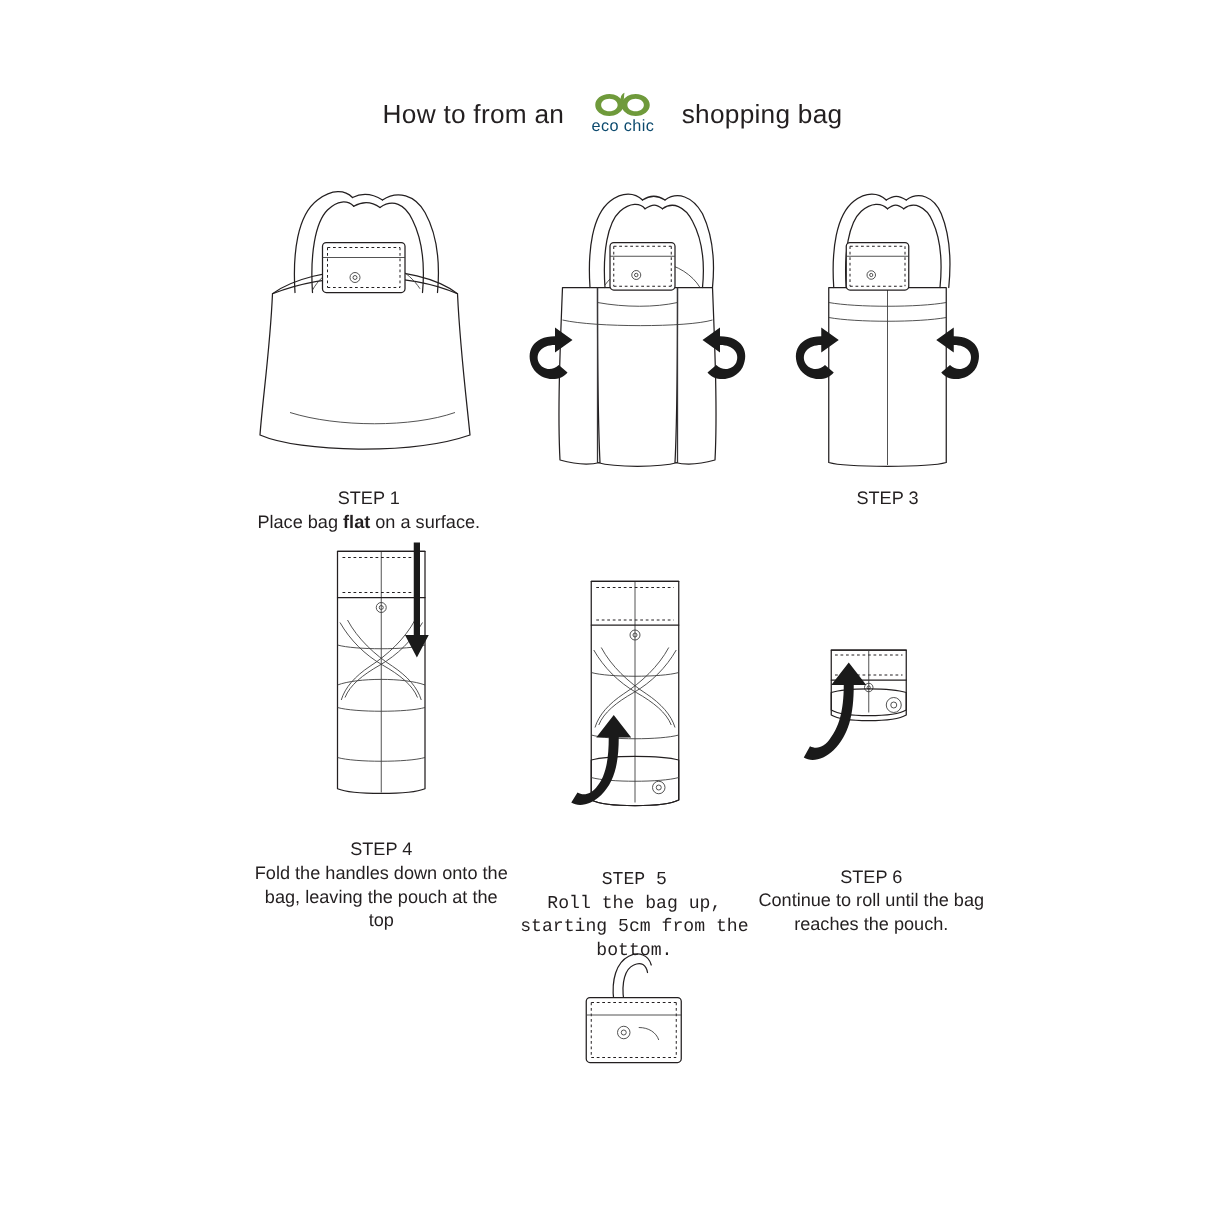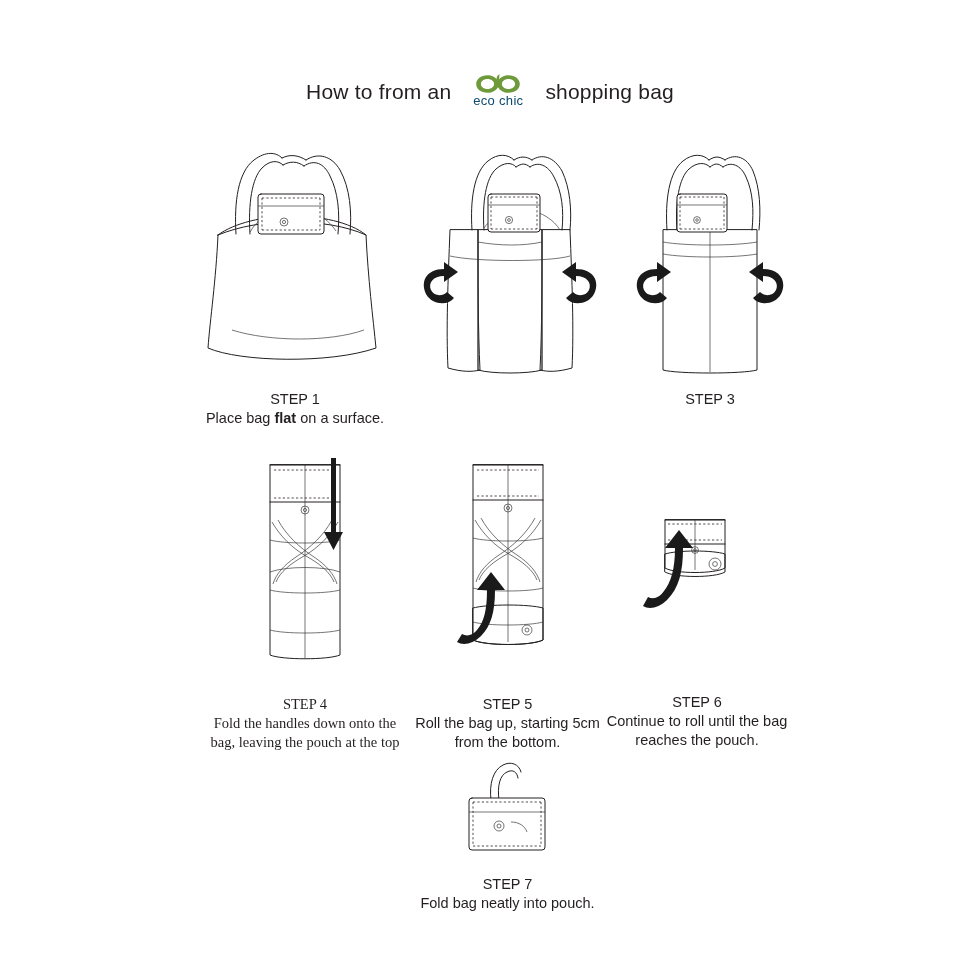--- a/index.html
+++ b/index.html
@@ -223,21 +223,21 @@
         <g class="arrow">
           <path d="M148,139 C166,139 172,152 166,164 C160,175 144,176 138,168 L145,162 C150,167 158,166 161,160 C164,153 159,146 148,146 L148,152 L134,142 L148,132 Z"></path>
         </g>
       </svg>
     </div>
     <div class="caption" style="margin-top:10px;">
       <span class="step-label">STEP 3</span>
     </div>
   </div>
 
-  <div class="step" style="left:200px; top:440px; width:210px;font-family:Liberation Serif, serif;">
+  <div class="step" style="left:200px; top:416px; width:210px;">
     <div class="art">
       <svg width="210" height="245" viewBox="0 0 210 245">
 
         <path class="ln" d="M70,25 L70,215 C82,220 128,220 140,215 L140,25 Z"></path>
         <path class="ln-thin" d="M105,25 L105,218"></path>
 
         <path class="ln" d="M70,25 L140,25"></path>
         <path class="dash" d="M74,30 L136,30 M74,58 L136,58"></path>
         <path class="ln" d="M70,62 L140,62"></path>
         <circle class="ln-thin" cx="105" cy="70" r="4"></circle>
@@ -286,21 +286,21 @@
         <path class="ln" d="M58,168 C72,164 114,164 128,168 L128,200 C116,206 70,206 58,200 Z"></path>
         <path class="ln-thin" d="M58,182 C72,186 114,186 128,182"></path>
         <circle class="ln-thin" cx="112" cy="190" r="5"></circle>
         <circle class="ln-thin" cx="112" cy="190" r="2"></circle>
 
         <g class="arrow">
           <path d="M72,150 L80,150 C80,172 76,186 66,196 C58,204 48,206 42,202 L47,194 C52,197 58,195 62,190 C69,182 72,170 72,150 Z M62,150 L90,150 L76,132 Z"></path>
         </g>
       </svg>
     </div>
-    <div class="caption" style="margin-top:10px;">
+    <div class="caption" style="margin-top:10px;font-family:Liberation Mono, monospace;">
       <span class="step-label">STEP 5</span>
       <span class="step-text">Roll the bag up, starting 5cm from the bottom.</span>
     </div>
   </div>
 
   <div class="step" style="left:597px; top:490px; width:200px;">
     <div class="art">
       <svg width="200" height="195" viewBox="0 0 200 195">
 
         <path class="ln" d="M68,30 L68,78 C78,84 118,84 128,78 L128,30 Z"></path>
@@ -334,19 +334,15 @@
         <path class="ln" d="M84,40 C82,26 85,15 92,12 C98,9 102,12 103,18"></path>
 
         <rect class="ln fillw" x="54" y="38" width="76" height="52" rx="3"></rect>
         <path class="dash" d="M58,42 L126,42 M58,86 L126,86 M58,42 L58,86 M126,42 L126,86"></path>
         <path class="ln-thin" d="M54,52 L130,52"></path>
         <circle class="ln-thin" cx="84" cy="66" r="5"></circle>
         <circle class="ln-thin" cx="84" cy="66" r="2"></circle>
         <path class="ln-thin" d="M96,62 C104,62 110,66 112,72"></path>
       </svg>
     </div>
-    <div class="caption" style="margin-top:10px;">
-      <span class="step-label">STEP 7</span>
-      <span class="step-text">Fold bag neatly into pouch.</span>
-    </div>
   </div>
 
 </div>
 
 </body></html>

